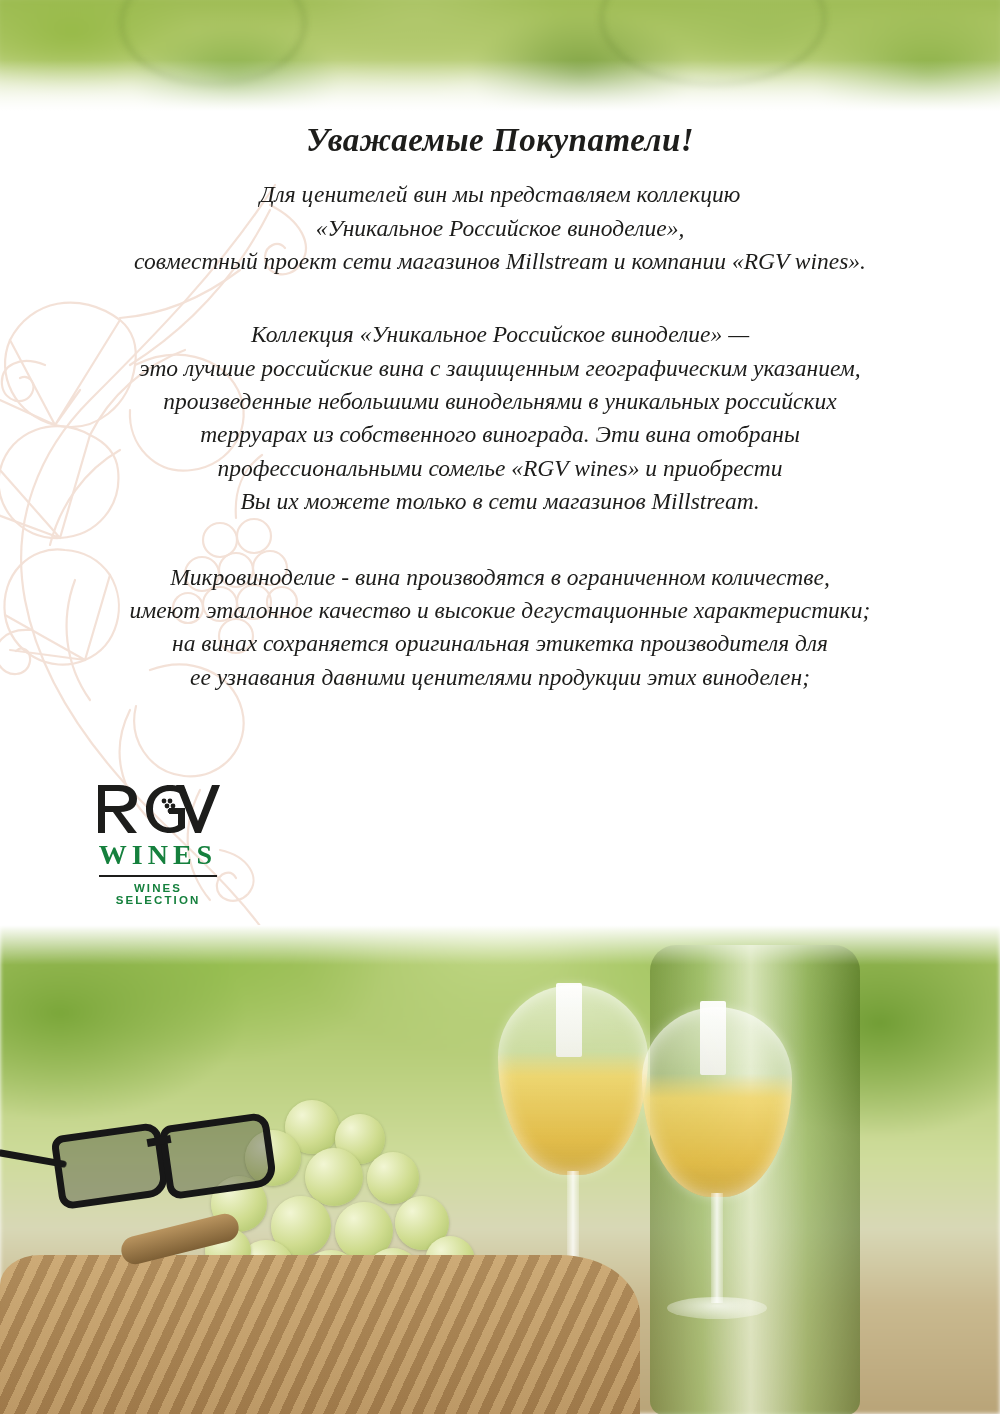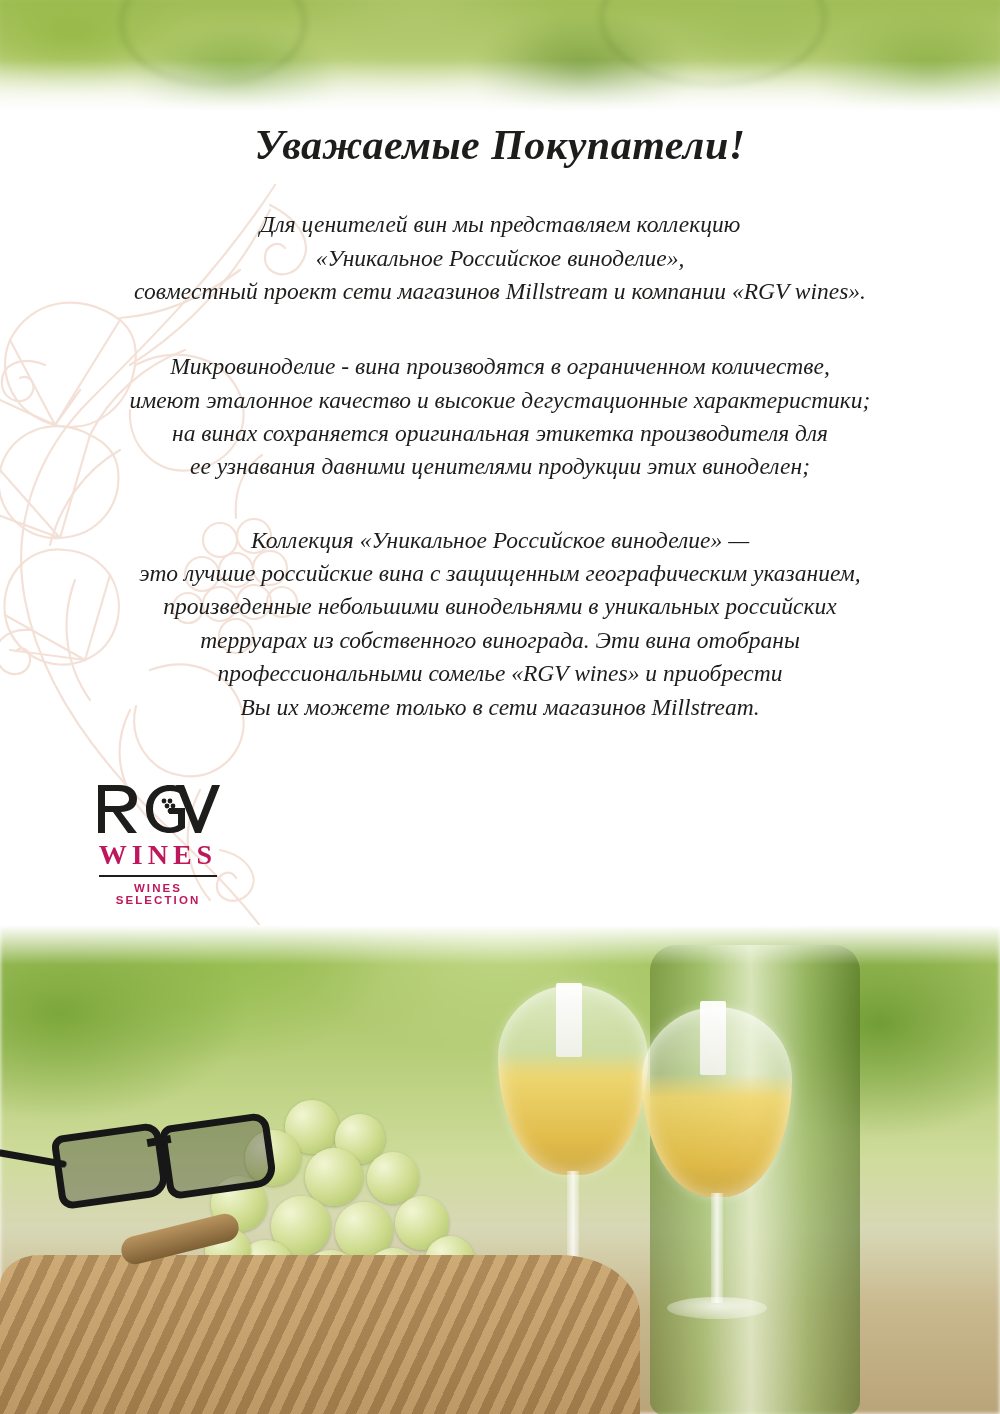--- a/index.html
+++ b/index.html
@@ -66,54 +66,54 @@
   .content {
     position: absolute;
     left: 0; top: 0;
     width: 1000px;
     text-align: center;
     color: #1d1d1b;
   }
   .headline {
     margin: 0;
     padding-top: 122px;
-    font-size: 42px;
+    font-size: 33px;
     font-style: italic;
     font-weight: 700;
     letter-spacing: .5px;
     line-height: 1.1;
   }
   .para {
     margin: 0 auto;
     font-style: italic;
     font-size: 23.5px;
     line-height: 1.42;
     width: 900px;
   }
-  .p1 { margin-top: 40px; font-style: italic; }
+  .p1 { margin-top: 20px; font-style: italic; }
   .p2 { margin-top: 40px; }
   .p3 { margin-top: 42px; }
 
   
   .logo-row {
     position: absolute;
     left: 0;
     top: 775px;
     width: 1000px;
     display: flex;
     align-items: flex-start;
     justify-content: flex-start;
     padding-left: 92px;
     box-sizing: border-box;
   }
   .logo {
     width: 132px;
     flex: 0 0 132px;
     text-align: center;
-    color: #be185d;
+    color: #15803d;
     padding-top: 6px;
   }
   .logo .mark {
     display: block;
     width: 124px;
     height: 56px;
     margin: 0 auto;
   }
   .logo .wines {
     font-family: "Liberation Serif", serif;
@@ -346,30 +346,30 @@
       <path d="M90 388 L120 285 M90 388 L30 320 M90 388 L28 365"></path>
       <path d="M115 510 L140 425 M115 510 L35 465 M115 510 L40 500"></path>
     </g>
   </svg>
 
   <div class="content">
     <h1 class="headline">Уважаемые Покупатели!</h1>
     <p class="para p1" style="white-space: pre-line;">Для ценителей вин мы представляем коллекцию
 «Уникальное Российское виноделие»,
 совместный проект сети магазинов Millstream и компании «RGV wines».</p>
-    <p class="para p3" style="white-space: pre-line;">Микровиноделие - вина производятся в ограниченном количестве,
-имеют эталонное качество и высокие дегустационные характеристики;
-на винах сохраняется оригинальная этикетка производителя для
-ее узнавания давними ценителями продукции этих виноделен;</p>
     <p class="para p2" style="white-space: pre-line;">Коллекция «Уникальное Российское виноделие» —
 это лучшие российские вина с защищенным географическим указанием,
 произведенные небольшими винодельнями в уникальных российских
 терруарах из собственного винограда. Эти вина отобраны
 профессиональными сомелье «RGV wines» и приобрести
 Вы их можете только в сети магазинов Millstream.</p>
+    <p class="para p3" style="white-space: pre-line;">Микровиноделие - вина производятся в ограниченном количестве,
+имеют эталонное качество и высокие дегустационные характеристики;
+на винах сохраняется оригинальная этикетка производителя для
+ее узнавания давними ценителями продукции этих виноделен;</p>
   </div>
 
   <div class="logo-row">
     <div class="logo">
       <svg class="mark" viewBox="0 0 124 56">
         <g fill="#1d1d1b">
 
           <path d="M2 4 h7 v48 h-7z"></path>
           <path d="M9 4 h14 c12 0 18 6 18 14 0 8 -6 13 -17 13 h-15 v-6 h14 c6 0 10 -3 10 -7 0 -5 -4 -8 -11 -8 h-13z"></path>
           <path d="M25 31 l16 21 h-9 l-15 -21z"></path>

